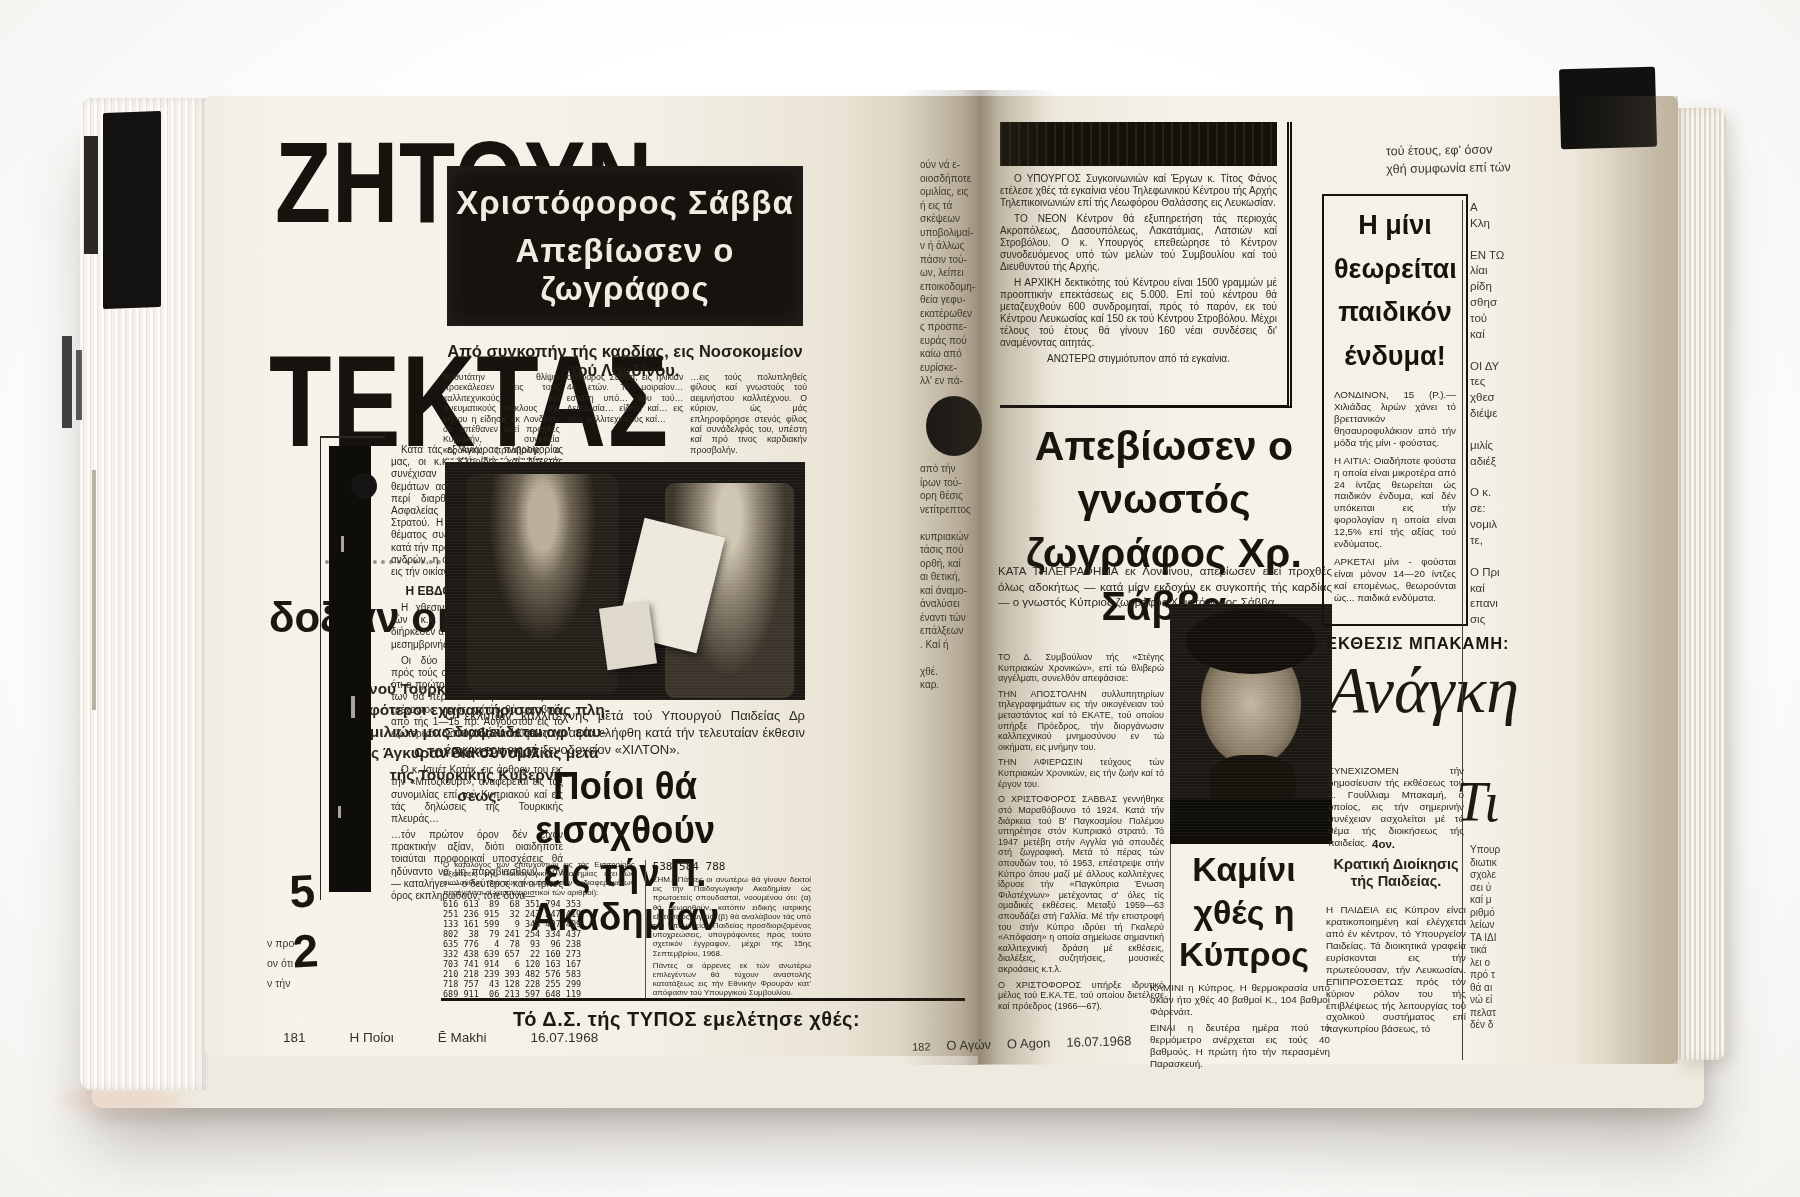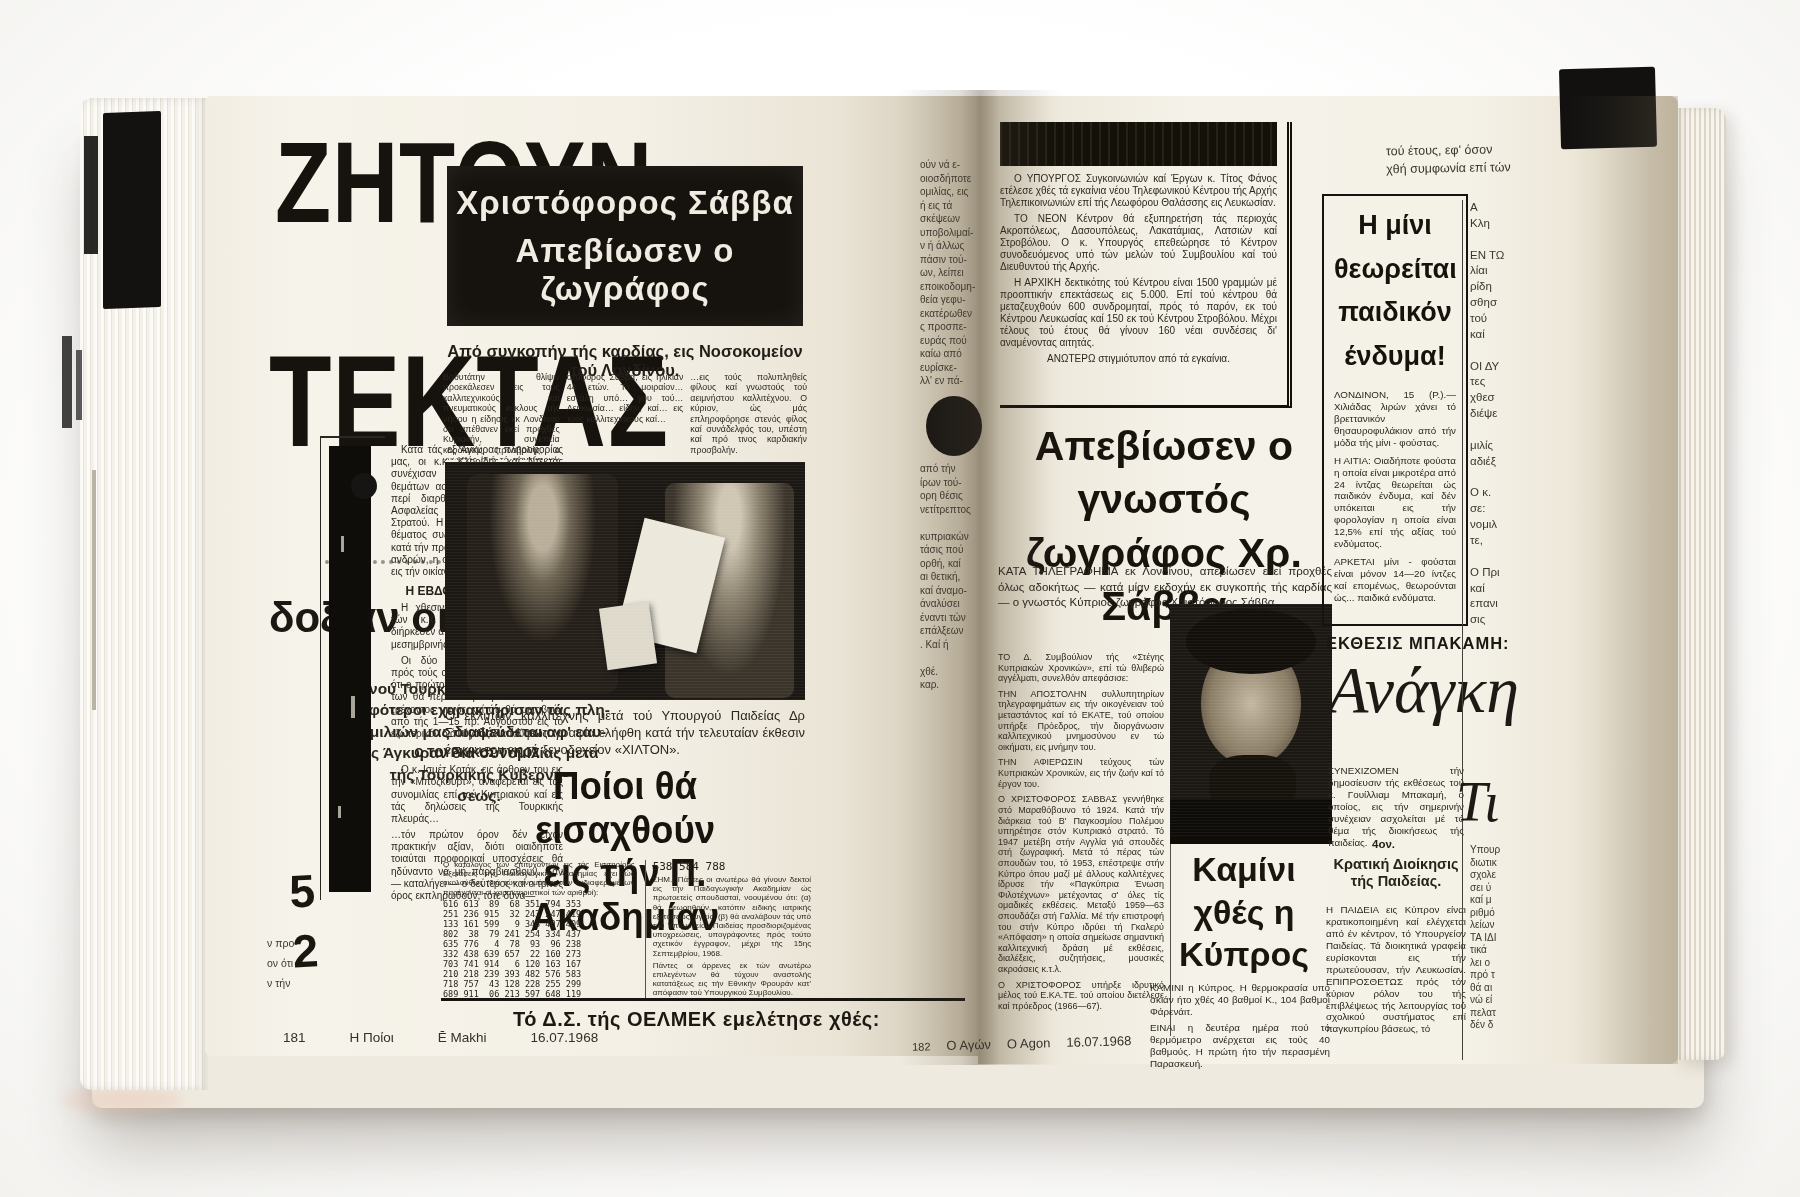--- a/index.html
+++ b/index.html
@@ -161,21 +161,21 @@
 689 911  06 213 597 648 119
 144 197 240 287 307 446 494</div>
       </div>
       <div style="width:162px;border-left:1px solid #55504a;padding-left:7px;">
         <div class="nums" style="font-size:11px;">538 584 788</div>
         <div class="body-txt j" style="font-size:8px;line-height:1.15;margin-top:2px;">ΣΗΜ.: Πάντες οι ανωτέρω θά γίνουν δεκτοί εις τήν Παιδαγωγικήν Ακαδημίαν ώς πρωτοετείς σπουδασταί, νοουμένου ότι: (α) θά θεωρηθούν, κατόπιν ειδικής ιατρικής εξετάσεως, υγιείς, (β) θά αναλάβουν τάς υπό τού Υπουργείου Παιδείας προσδιοριζομένας υποχρεώσεις, υπογράφοντες πρός τούτο σχετικόν έγγραφον, μέχρι τής 15ης Σεπτεμβρίου, 1968.</div>
         <div class="body-txt j" style="font-size:8px;line-height:1.15;margin-top:3px;">Πάντες οι άρρενες εκ τών ανωτέρω επιλεγέντων θά τύχουν αναστολής κατατάξεως εις τήν Εθνικήν Φρουράν κατ' απόφασιν τού Υπουργικού Συμβουλίου.</div>
       </div>
     </div>
     <div class="abs rule-h" style="left:236px;top:902px;width:524px;height:3px;"></div>
-    <div class="abs b" style="left:308px;top:912px;font-size:20px;letter-spacing:.5px;color:#1c1812;">Τό Δ.Σ. τής ΟΕΛΜΕΚ εμελέτησε χθές:</div>
+    <div class="abs b" style="left:308px;top:912px;font-size:20px;letter-spacing:.5px;color:#1c1812;">Τό Δ.Σ. τής ΤΥΠΟΣ εμελέτησε χθές:</div>
 
     <div class="abs footer-row" style="left:78px;top:934px;gap:44px;">
       <span>181</span>
       <span>Η Ποίοι</span>
       <span>Ē Makhi</span>
       <span>16.07.1968</span>
     </div>
   </div>
 
   <div class="abs pre frag hide" style="left:920px;top:158px;width:58px;height:236px;font-size:10px;z-index:2;">ούν νά ε-

